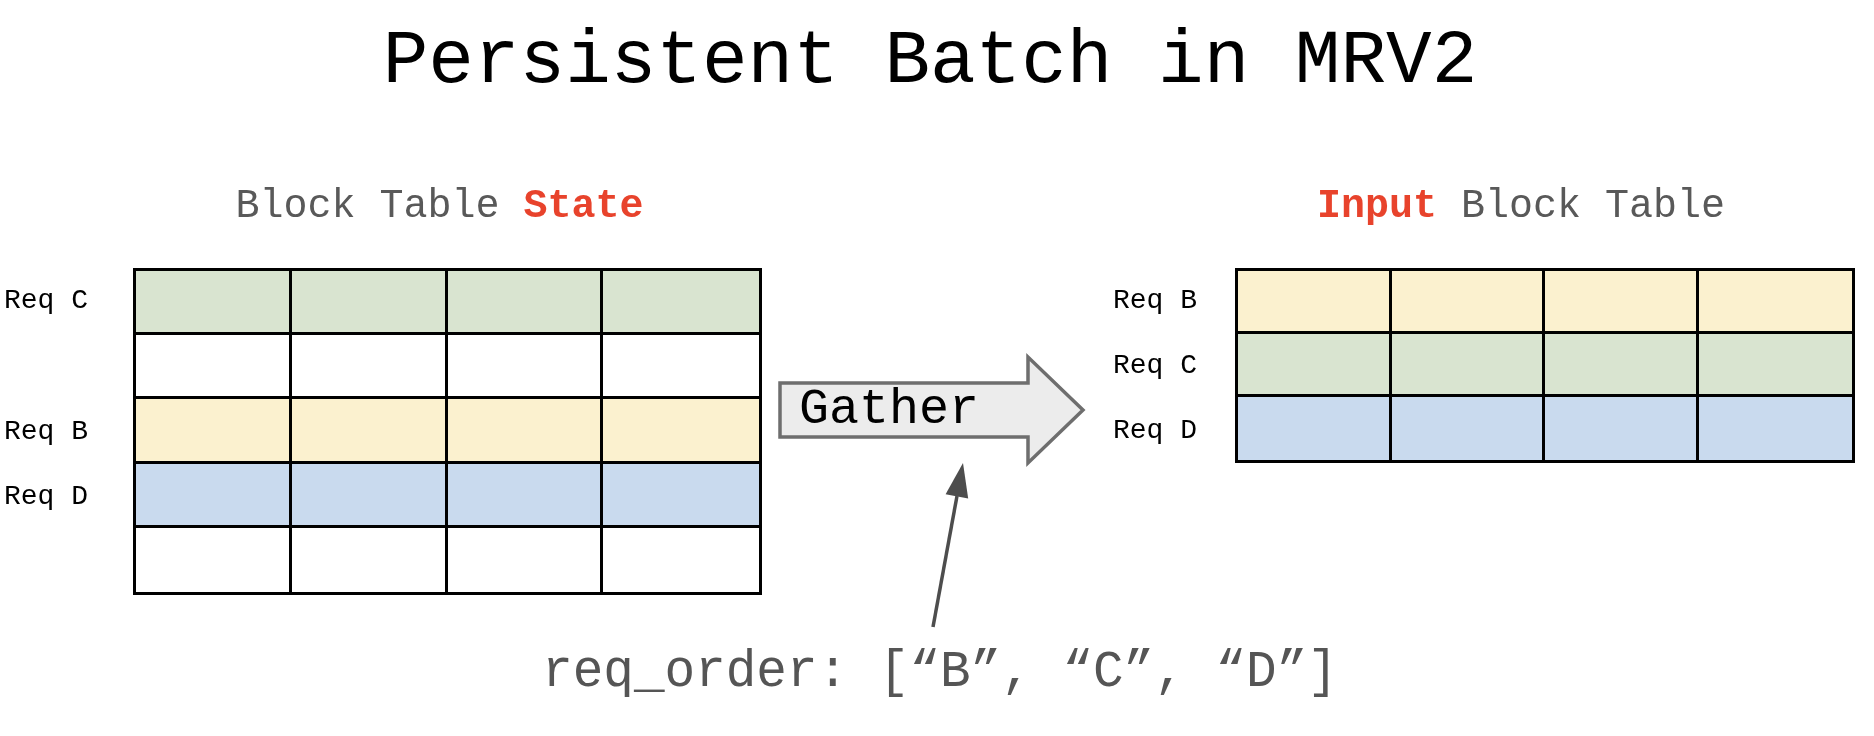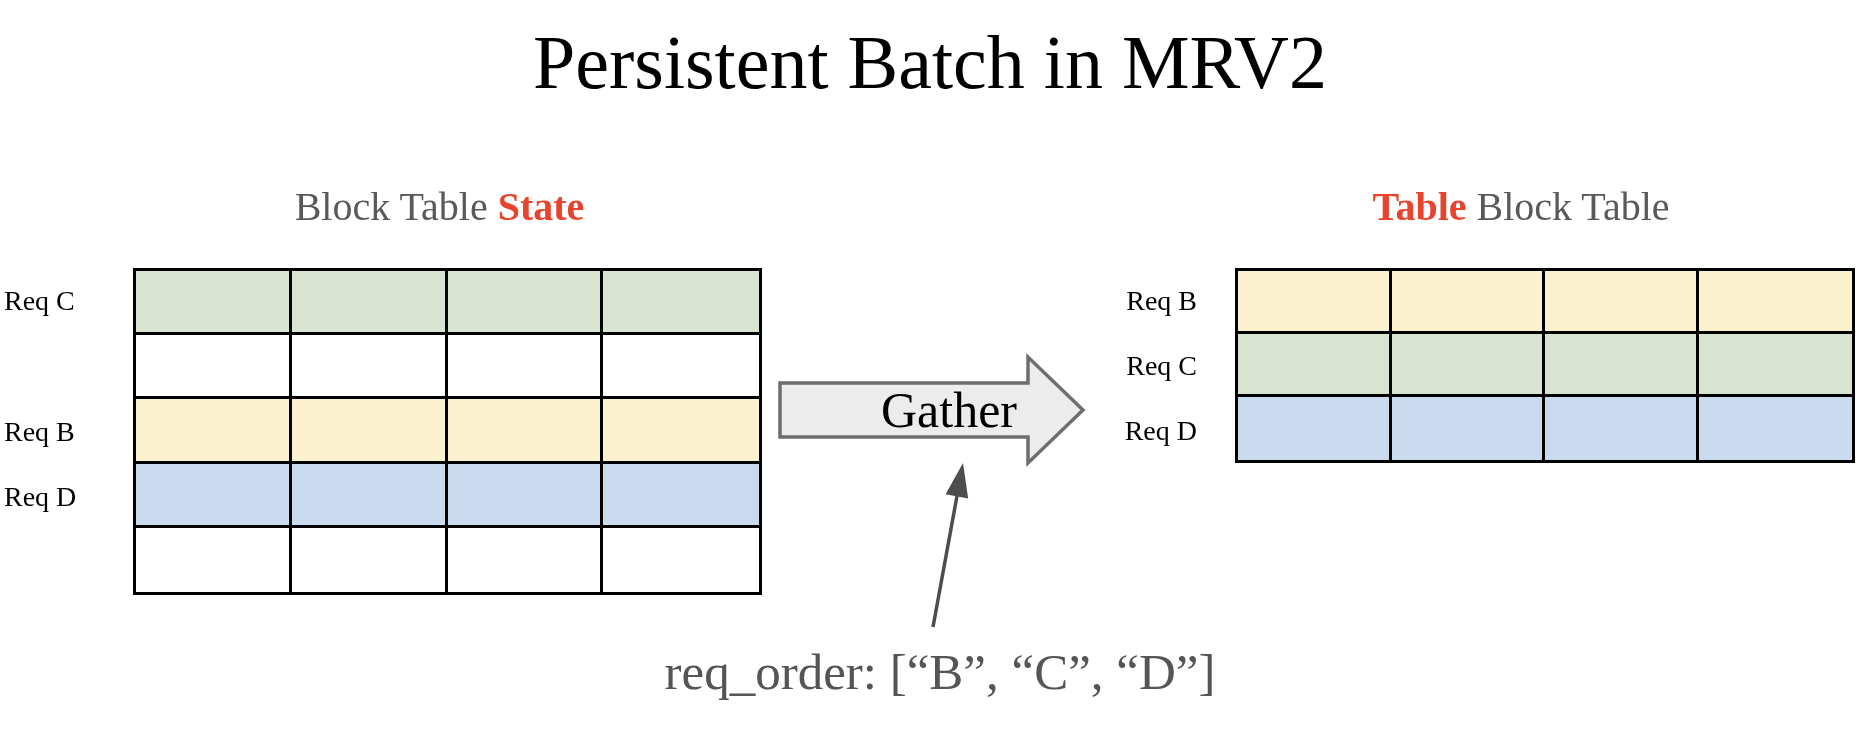--- a/index.html
+++ b/index.html
@@ -2,21 +2,21 @@
 <html style="--hl-red: #E8432C; --heading-gray: #595959; --table-border: #000000; --arrow-fill: #ECECEC; --arrow-border: #6E6E6E; --annotation-gray: #4D4D4D; --text-gray: #555555;"><head>
 <meta charset="utf-8">
 <style>
   html, body { margin: 0; padding: 0; background: #ffffff; }
   .canvas {
     position: relative;
     width: 1874px;
     height: 736px;
     background: #ffffff;
     overflow: hidden;
-    font-family: Liberation Serif, serif;
+    font-family: Liberation Mono, monospace;
   }
   .title {
     position: absolute;
     left: 0; top: 24px; width: 1860px;
     font-size: 76px; line-height: 76px;
     text-align: center;
     color: #000000;
     white-space: nowrap;
   }
   .heading {
@@ -42,21 +42,21 @@
     border-bottom: 3px solid var(--table-border, #000000);
   }
   .row-label {
     position: absolute;
     font-size: 28px; line-height: 38px;
     color: #000000;
     white-space: nowrap;
   }
   .gather-label {
     position: absolute;
-    left: 819px; top: 385px; width: 260px;
+    left: 759px; top: 385px; width: 260px;
     font-size: 50px; line-height: 50px;
     text-align: center;
     color: #000000;
     white-space: nowrap;
   }
   .req-order-text {
     position: absolute;
     left: 440px; top: 647px; width: 1000px;
     font-size: 51px; line-height: 51px;
     text-align: center;
@@ -67,21 +67,21 @@
 </style>
 </head>
 <body>
 
 <div class="canvas" id="canvas">
 
   <div class="title">Persistent Batch in MRV2</div>
 
   <div class="heading heading-left"><span>Block Table </span><span class="hl">State</span></div>
 
-  <div class="heading heading-right"><span class="hl">Table</span><span> Block Table</span></div>
+  <div class="heading heading-right"><span class="hl">Input</span><span> Block Table</span></div>
 
   <svg class="abs-svg" style="left:775px; top:352px;" width="315" height="116" viewBox="0 0 315 116">
     <polygon points="5,31 253,31 253,5 308,58 253,111 253,85 5,85" style="fill: var(--arrow-fill, #ECECEC); stroke: var(--arrow-border, #6E6E6E); stroke-width: 3.5;"></polygon>
   </svg>
   <div class="gather-label">Gather</div>
 
   <svg class="abs-svg" style="left:915px; top:450px;" width="70" height="190" viewBox="0 0 70 190">
     <line x1="18" y1="177" x2="42" y2="46" style="stroke: var(--annotation-gray, #4D4D4D); stroke-width: 3.5;"></line>
     <polygon points="48,13 53.2,48.5 30.6,44.3" style="fill: var(--annotation-gray, #4D4D4D);"></polygon>
   </svg>

